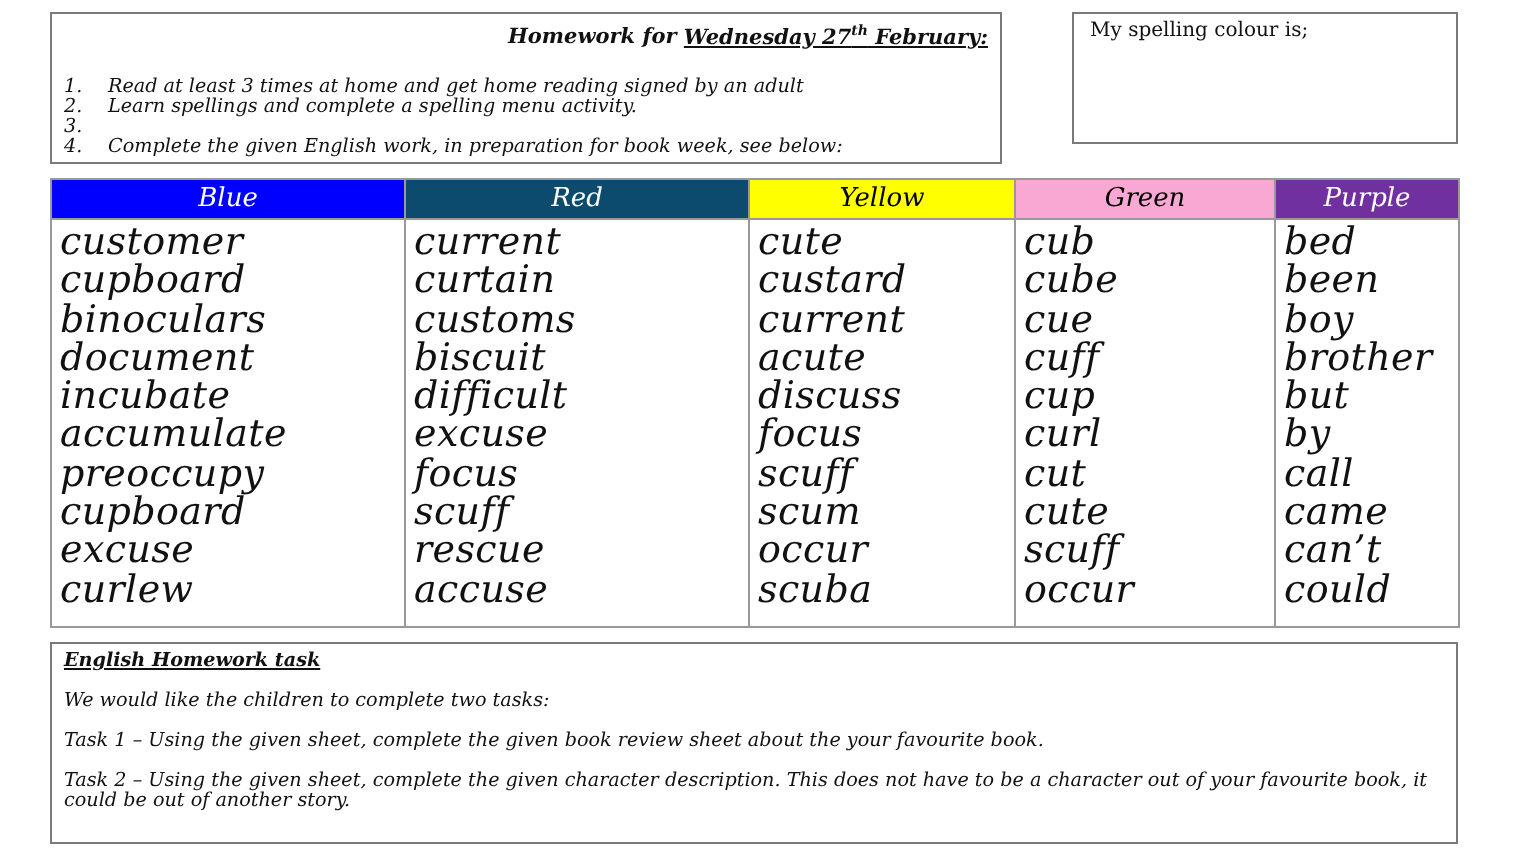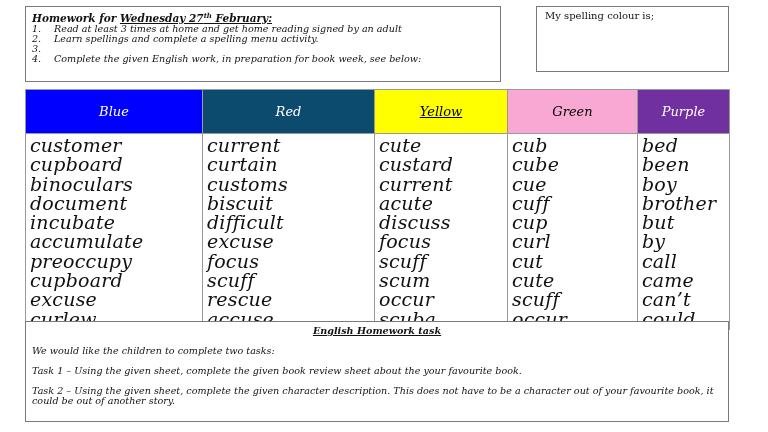--- a/index.html
+++ b/index.html
@@ -2,35 +2,35 @@
 <html><head>
   <meta charset="utf-8">
   <style>
     html, body { margin: 0; padding: 0; }
     body {
       width: 768px; height: 432px; background: #ffffff; position: relative; overflow: hidden;
       font-family: "DejaVu Serif", serif; color: #111;
     }
     .box { position: absolute; border: 1px solid #7a7a7a; background: #fff; box-sizing: border-box; }
     #hw-box { left: 25px; top: 6px; width: 476px; height: 76px; padding: 3px 6px; }
-    #hw-title { font-size: 10.5px; font-weight: bold; font-style: italic; margin-bottom: 0; }
+    #hw-title { font-size: 10.5px; font-weight: bold; font-style: italic; margin-bottom: 14px; text-align: right; }
     #hw-title .u { text-decoration: underline; }
     #hw-title sup { font-size: 7px; }
     ol.hw-list { margin: 0; padding: 0; list-style: none; font-size: 9.6px; font-style: italic; line-height: 10px; }
     ol.hw-list li { display: flex; }
     ol.hw-list li .num { width: 22px; flex: none; }
     #colour-box { left: 536px; top: 6px; width: 193px; height: 66px; padding: 3px 8px; font-size: 10px; }
 
     #spell-table { position: absolute; left: 25px; top: 89px; width: 704px; height: 225px; border-collapse: collapse; table-layout: fixed; }
-    #spell-table th { height: 19px; padding: 12px; font-size: 13px; font-weight: normal; font-style: italic; text-align: center; border: 1px solid #999; }
+    #spell-table th { height: 19px; padding: 0; font-size: 13px; font-weight: normal; font-style: italic; text-align: center; border: 1px solid #999; }
     #spell-table td { vertical-align: top; padding: 2px 4px 0 4px; border: 1px solid #999; border-top: none; }
     .word { display: block; font-size: 19px; font-style: italic; line-height: 19.3px; white-space: nowrap; letter-spacing: 0.2px; }
 
     #task-box { left: 25px; top: 321px; width: 704px; height: 101px; padding: 3px 6px; font-size: 9.6px; font-style: italic; }
-    #task-title { font-weight: bold; text-decoration: underline; margin-bottom: 10px; text-align: center; }
+    #task-title { font-weight: bold; text-decoration: underline; margin-bottom: 10px; }
     #task-box p { margin: 0 0 10px 0; line-height: 10px; }
   </style>
 </head>
 <body>
 
 <div class="box" id="hw-box">
   <div id="hw-title">
     <span>Homework for </span><span class="u"><span>Wednesday 27</span><sup>th</sup><span> February:</span></span>
   </div>
   <ol class="hw-list">
@@ -61,21 +61,21 @@
     <col style="width:177px">
       <col style="width:172px">
       <col style="width:133px">
       <col style="width:130px">
       <col style="width:92px">
   </colgroup>
   <thead>
     <tr>
       <th class="hdr" style="background: rgb(0, 0, 255); color: rgb(255, 255, 255);">Blue</th>
       <th class="hdr" style="background: #0c4a6e; color: rgb(255, 255, 255);">Red</th>
-      <th class="hdr" style="background: rgb(255, 255, 0); color: rgb(0, 0, 0); text-decoration: underline;">Yellow</th>
+      <th class="hdr" style="background: rgb(255, 255, 0); color: rgb(0, 0, 0);">Yellow</th>
       <th class="hdr" style="background: #f9a8d4; color: rgb(0, 0, 0);">Green</th>
       <th class="hdr" style="background: rgb(112, 48, 160); color: rgb(255, 255, 255); text-align: center;">Purple</th>
     </tr>
   </thead>
   <tbody>
     <tr>
       <td class="wordcell">
           <span class="word">customer</span>
           <span class="word">cupboard</span>
           <span class="word">binoculars</span>

